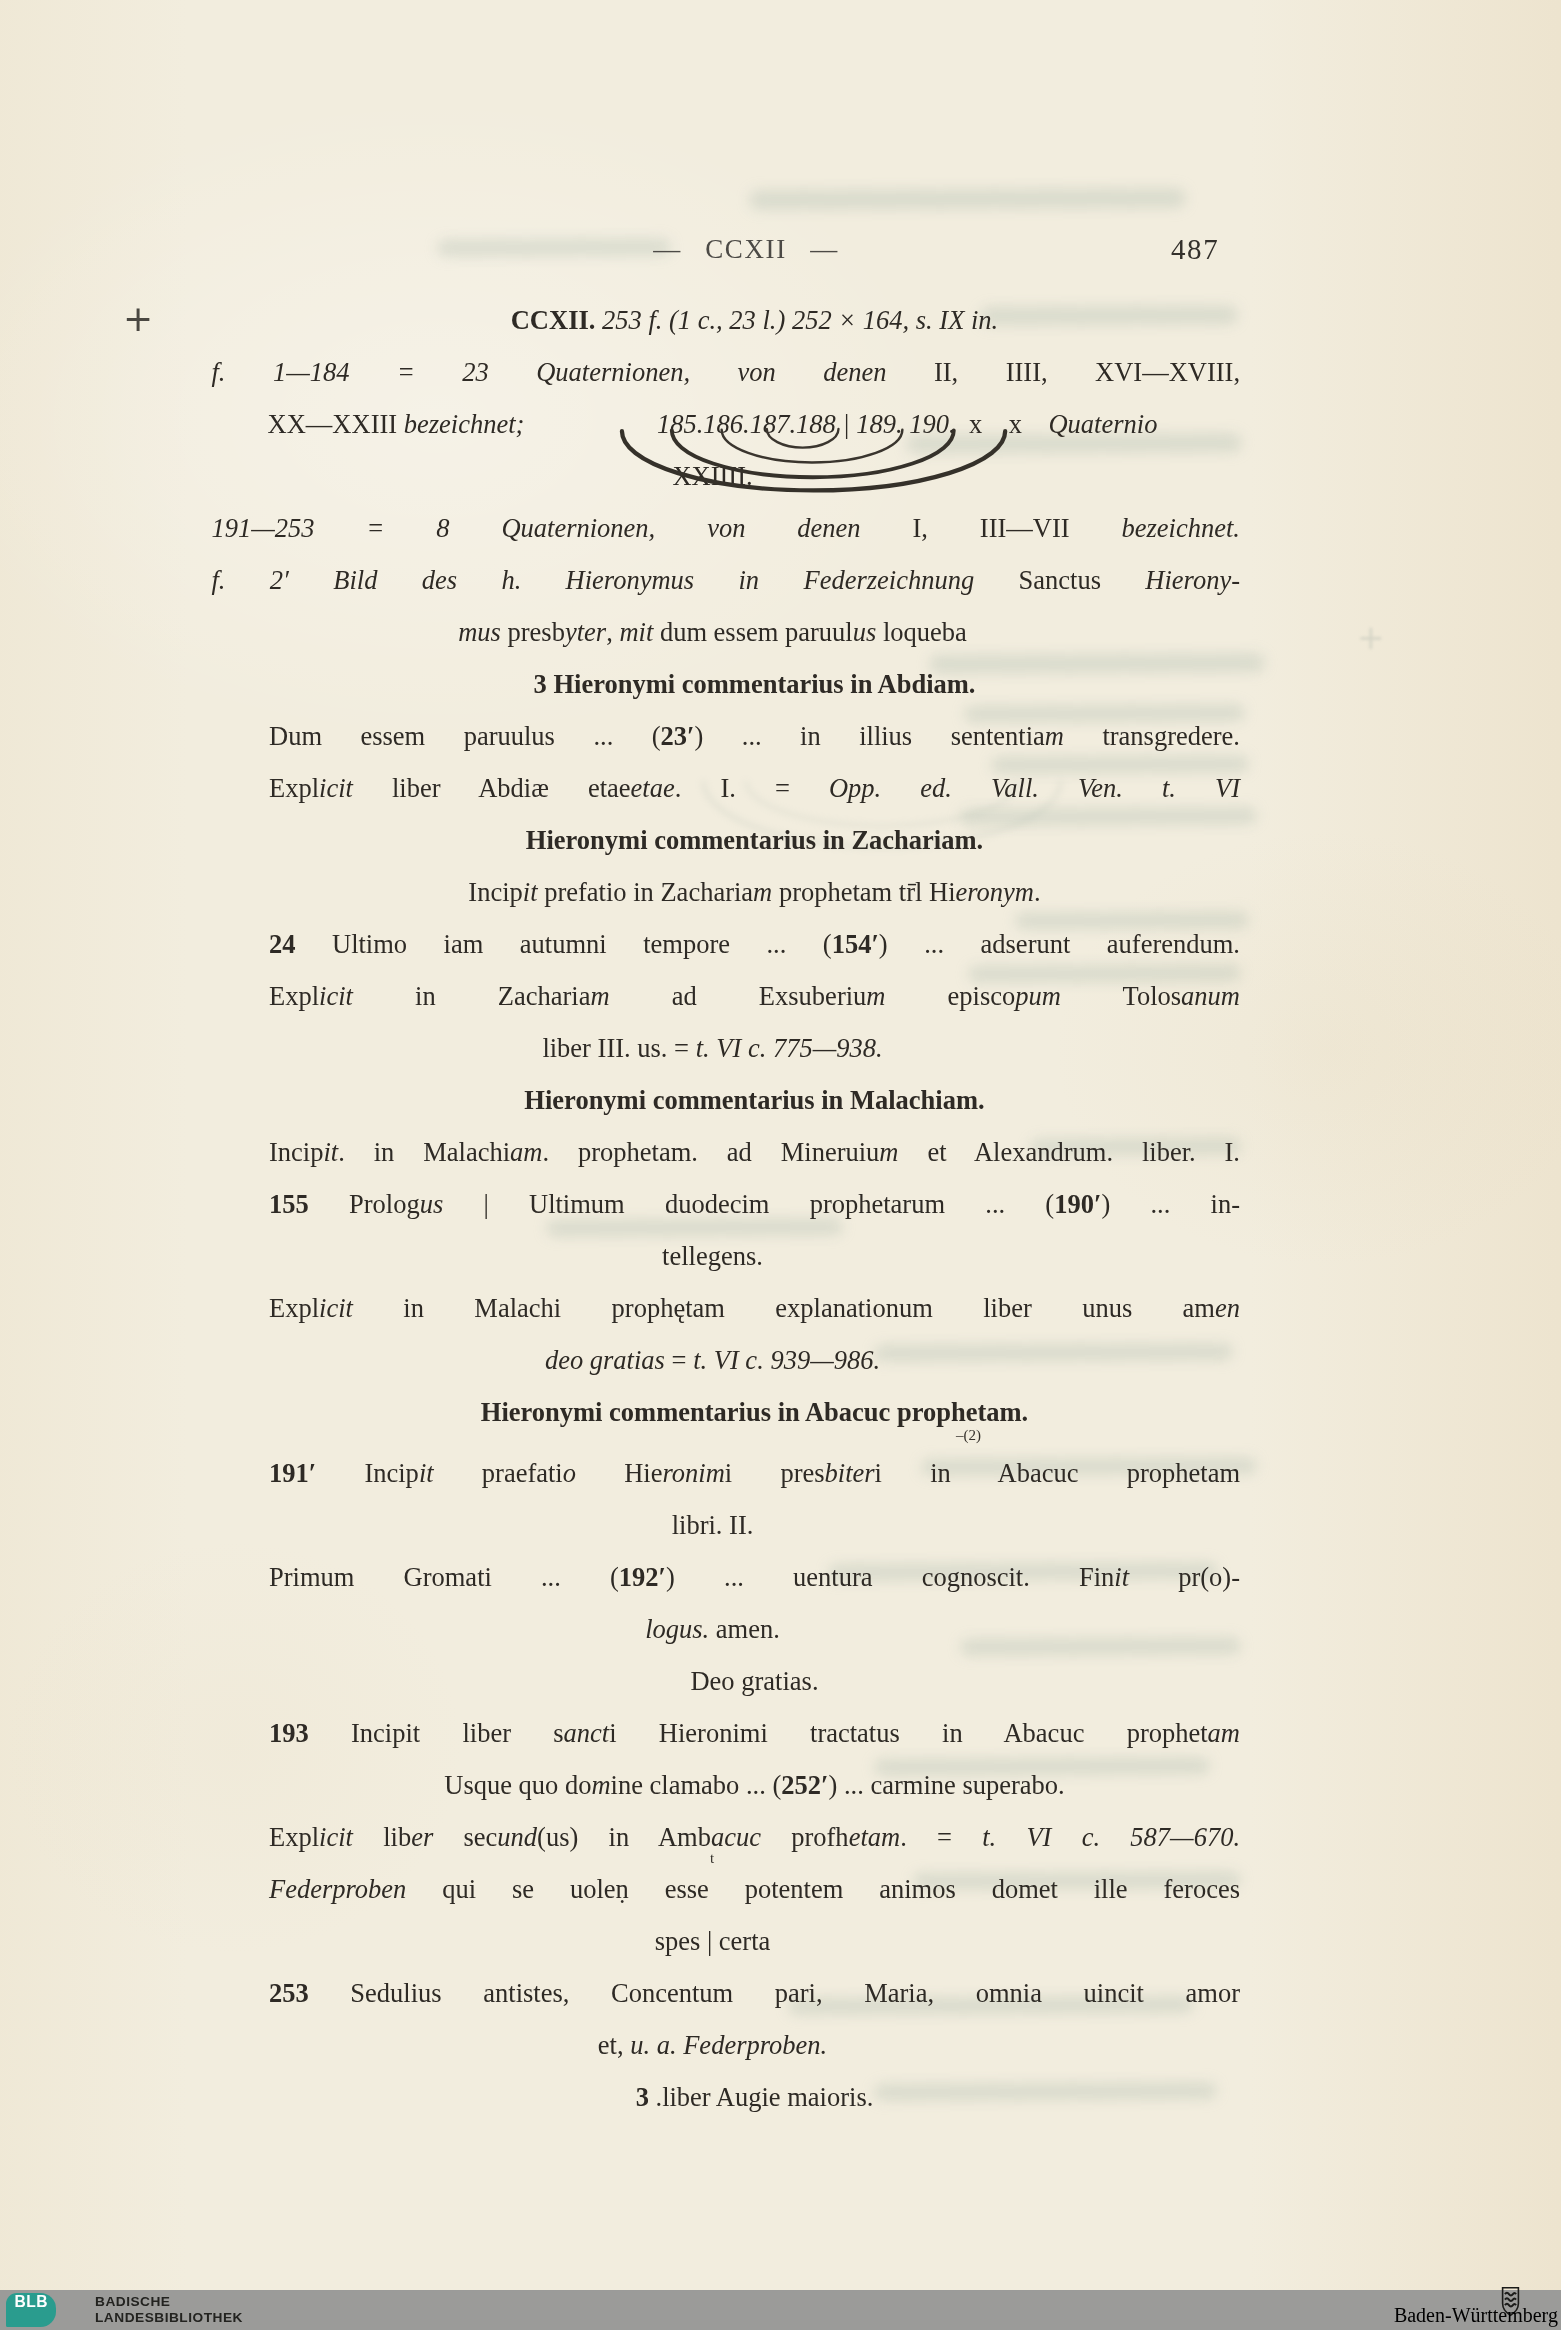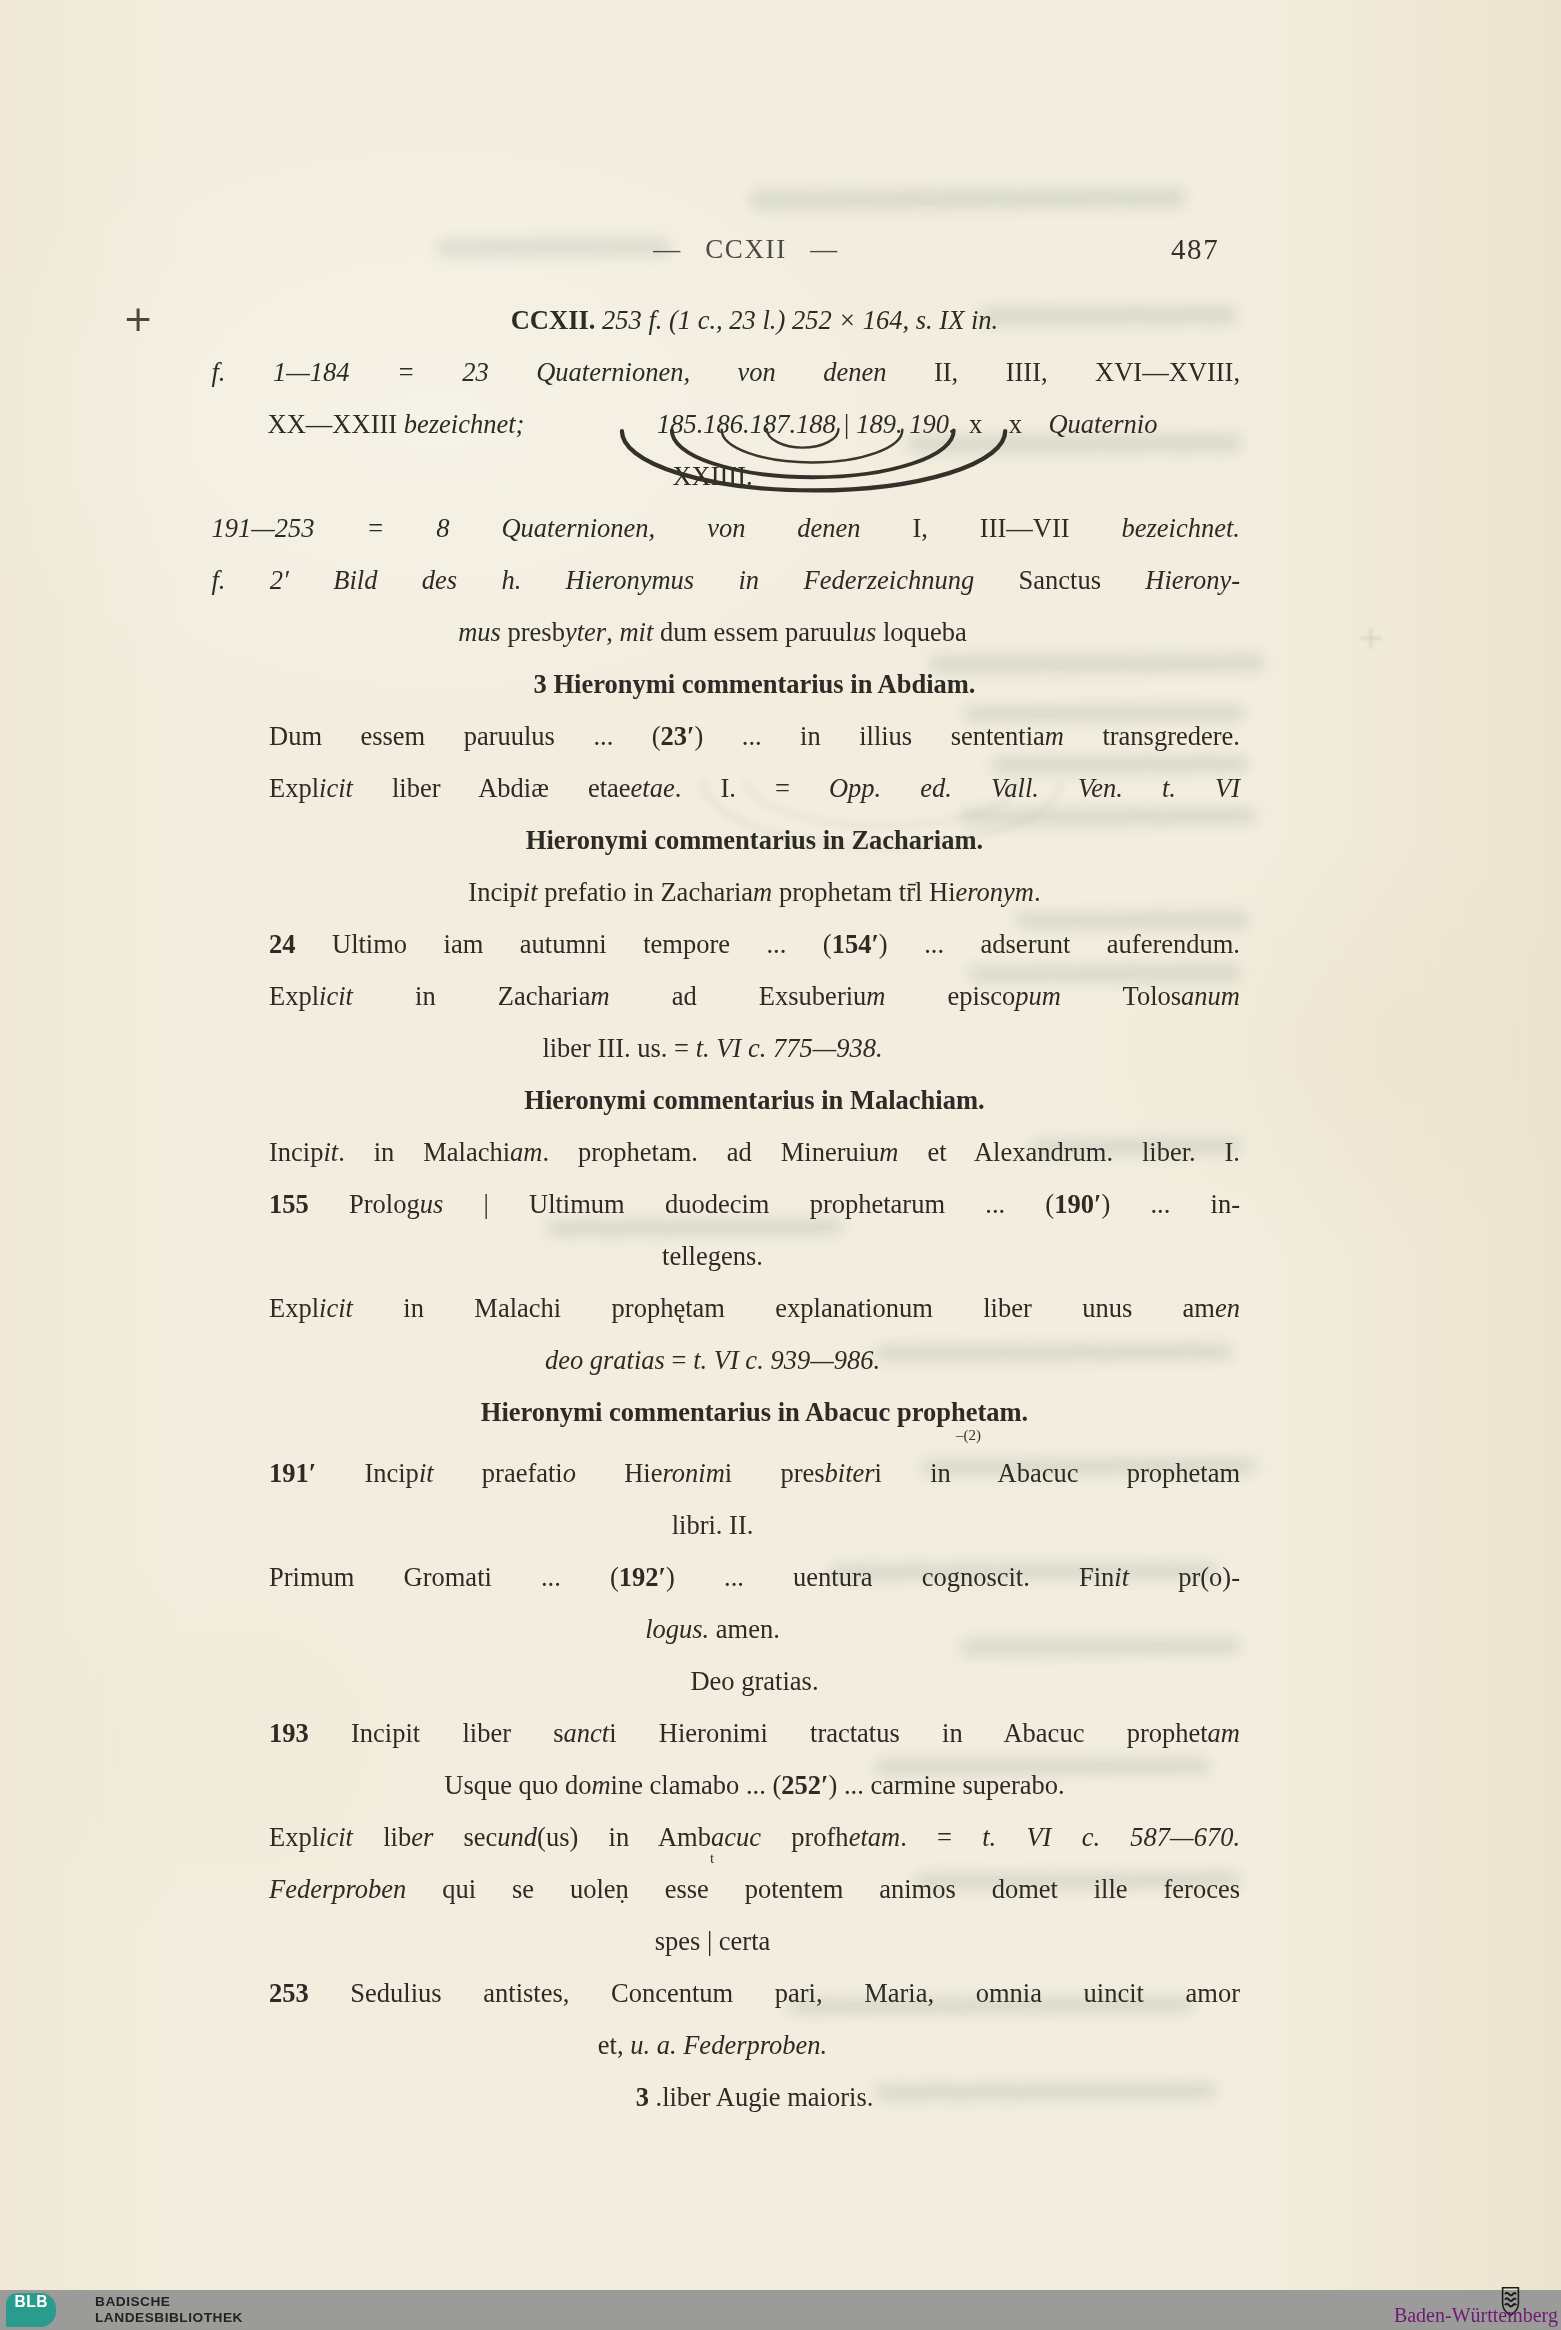--- a/index.html
+++ b/index.html
@@ -45,21 +45,21 @@
     background:#2a9c8e;border-radius:11px 15.6px 15.6px 1.6px;
     display:flex;align-items:flex-start;justify-content:center;
     color:#fff;font-weight:bold;font-size:15.6px;
     font-family:"Liberation Sans","DejaVu Sans",sans-serif;letter-spacing:0.4px;}
   .lib-name{position:absolute;left:95px;top:3.9px;
     font-family:"Liberation Sans","DejaVu Sans",sans-serif;
     font-weight:bold;font-size:13.7px;line-height:16.4px;color:#232320;letter-spacing:0.5px;}
   .bw-crest{position:absolute;right:41px;top:-3.1px;}
   .bw-label{position:absolute;right:3.1px;top:14px;
     font-family:"Liberation Serif","DejaVu Serif",serif;
-    font-size:20px;color:#701a75;}
+    font-size:20px;color:#000000;}
 </style>
 </head>
 <body>
 
 <div class="page">
 
   <div id="bleed-layer">
       <div class="bleed" style="left: 749px; top: 189px; width: 437px; height: 20px;"></div>
       <div class="bleed" style="left: 437px; top: 239px; width: 234px; height: 17px;"></div>
       <div class="bleed" style="left: 980px; top: 306px; width: 258px; height: 19px;"></div>

